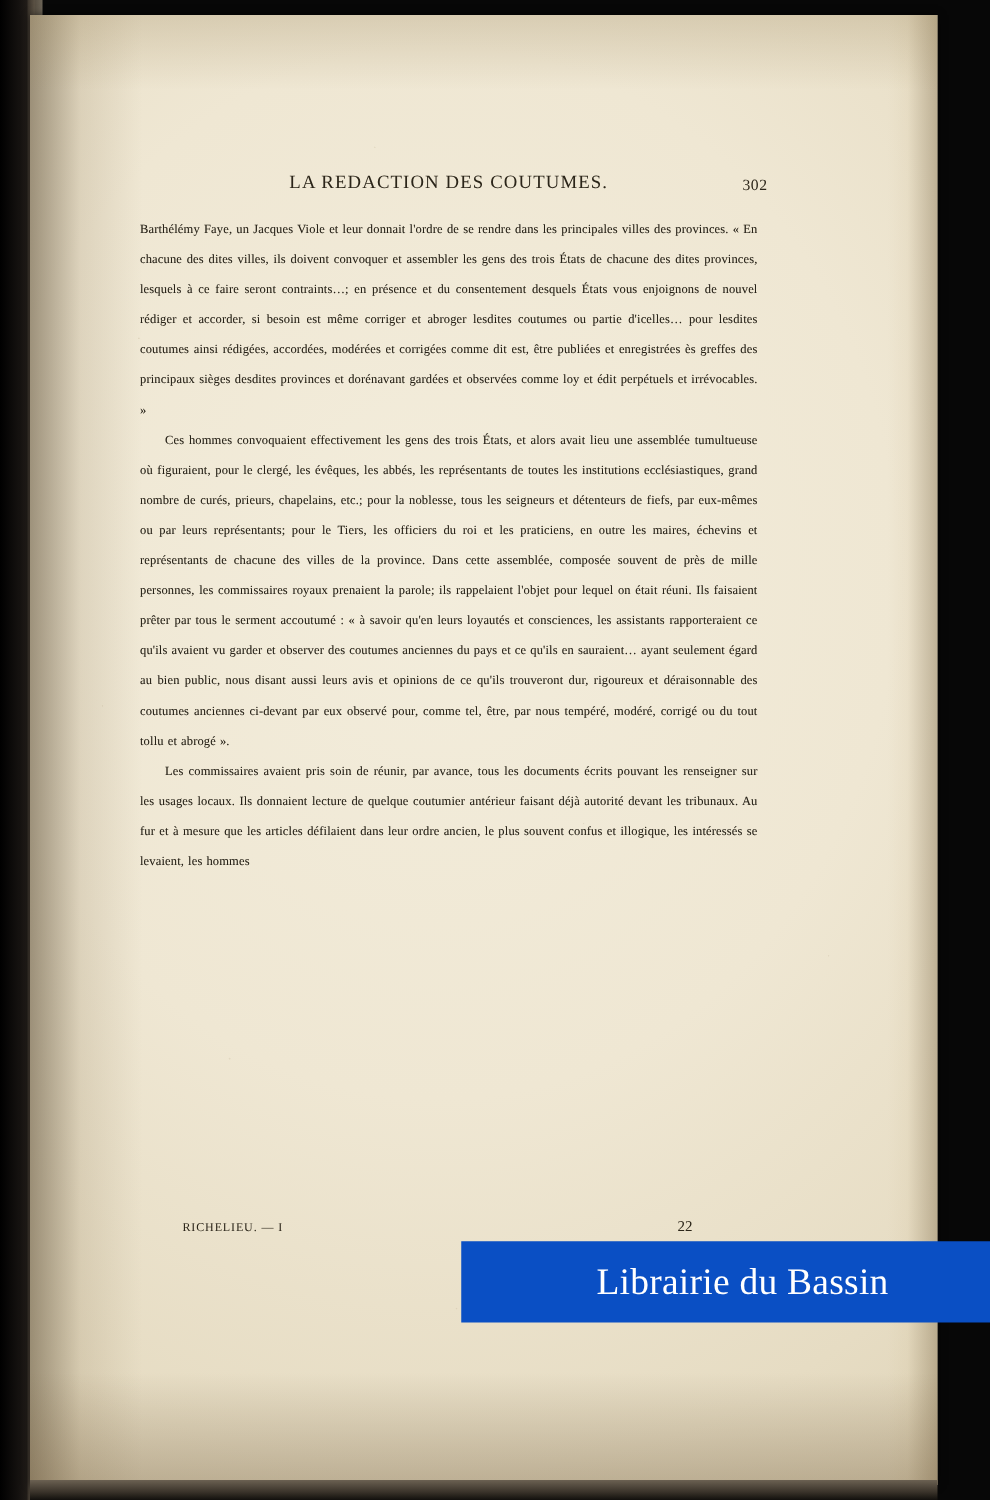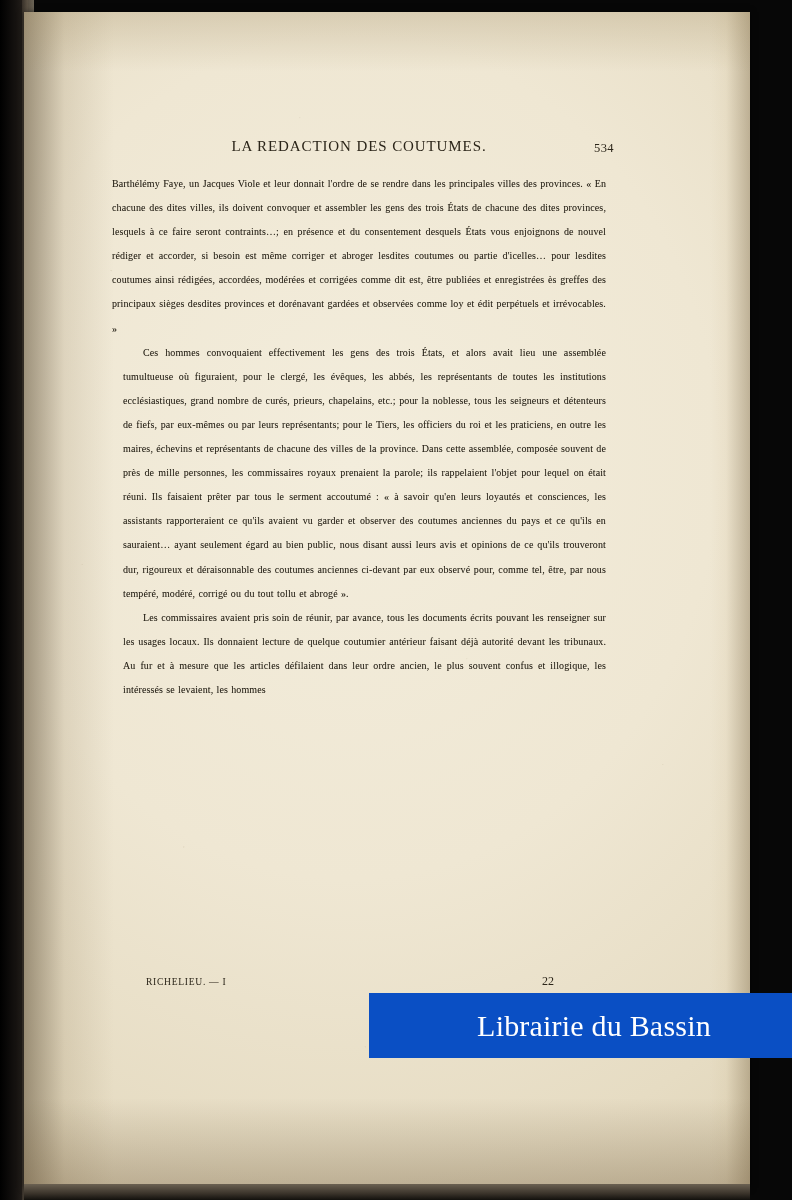--- a/index.html
+++ b/index.html
@@ -128,21 +128,21 @@
     font-size: 10px;
     line-height: 24.1px;
     color: #262117;
     text-align: justify;
     text-justify: inter-word;
     word-spacing: .6px;
     letter-spacing: .12px;
     text-indent: 0;
   }
   p.body + p.body { margin-top: 0; }
-  p.indent { text-indent: 20px; margin-left: 11px; }
+  p.indent { text-indent: 20px; }
 
   
   .text-col p.body { text-shadow: 0 0 .4px rgba(40,34,24,.25); }
 
   .colophon {
     position: absolute;
     left: 88px;
     top: 962px;
     width: 494px;
     display: flex;
@@ -203,21 +203,21 @@
   <div class="page-speckle"></div>
   <div class="page-inner-shade"></div>
   <div class="page-right-edge"></div>
   <div class="page-top-shade"></div>
   <div class="page-bottom-shade"></div>
 
   <div class="text-col">
 
     <div class="running-head">
       <span class="rh-title">LA REDACTION DES COUTUMES.</span>
-      <span class="rh-folio">534</span>
+      <span class="rh-folio">302</span>
     </div>
 
     <p class="body">Barthélémy Faye, un Jacques Viole et leur donnait l'ordre de se rendre dans les principales villes des provinces. « En chacune des dites villes, ils doivent convoquer et assembler les gens des trois États de chacune des dites provinces, lesquels à ce faire seront contraints…; en présence et du consentement desquels États vous enjoignons de nouvel rédiger et accorder, si besoin est même corriger et abroger lesdites coutumes ou partie d'icelles… pour lesdites coutumes ainsi rédigées, accordées, modérées et corrigées comme dit est, être publiées et enregistrées ès greffes des principaux sièges desdites provinces et dorénavant gardées et observées comme loy et édit perpétuels et irrévocables. »</p>
     <p class="body indent">Ces hommes convoquaient effectivement les gens des trois États, et alors avait lieu une assemblée tumultueuse où figuraient, pour le clergé, les évêques, les abbés, les représentants de toutes les institutions ecclésiastiques, grand nombre de curés, prieurs, chapelains, etc.; pour la noblesse, tous les seigneurs et détenteurs de fiefs, par eux-mêmes ou par leurs représentants; pour le Tiers, les officiers du roi et les praticiens, en outre les maires, échevins et représentants de chacune des villes de la province. Dans cette assemblée, composée souvent de près de mille personnes, les commissaires royaux prenaient la parole; ils rappelaient l'objet pour lequel on était réuni. Ils faisaient prêter par tous le serment accoutumé : « à savoir qu'en leurs loyautés et consciences, les assistants rapporteraient ce qu'ils avaient vu garder et observer des coutumes anciennes du pays et ce qu'ils en sauraient… ayant seulement égard au bien public, nous disant aussi leurs avis et opinions de ce qu'ils trouveront dur, rigoureux et déraisonnable des coutumes anciennes ci-devant par eux observé pour, comme tel, être, par nous tempéré, modéré, corrigé ou du tout tollu et abrogé ».</p>
     <p class="body indent">Les commissaires avaient pris soin de réunir, par avance, tous les documents écrits pouvant les renseigner sur les usages locaux. Ils donnaient lecture de quelque coutumier antérieur faisant déjà autorité devant les tribunaux. Au fur et à mesure que les articles défilaient dans leur ordre ancien, le plus souvent confus et illogique, les intéressés se levaient, les hommes</p>
 
   </div>
 
   <div class="colophon">
     <span class="sig">RICHELIEU. — I</span>

